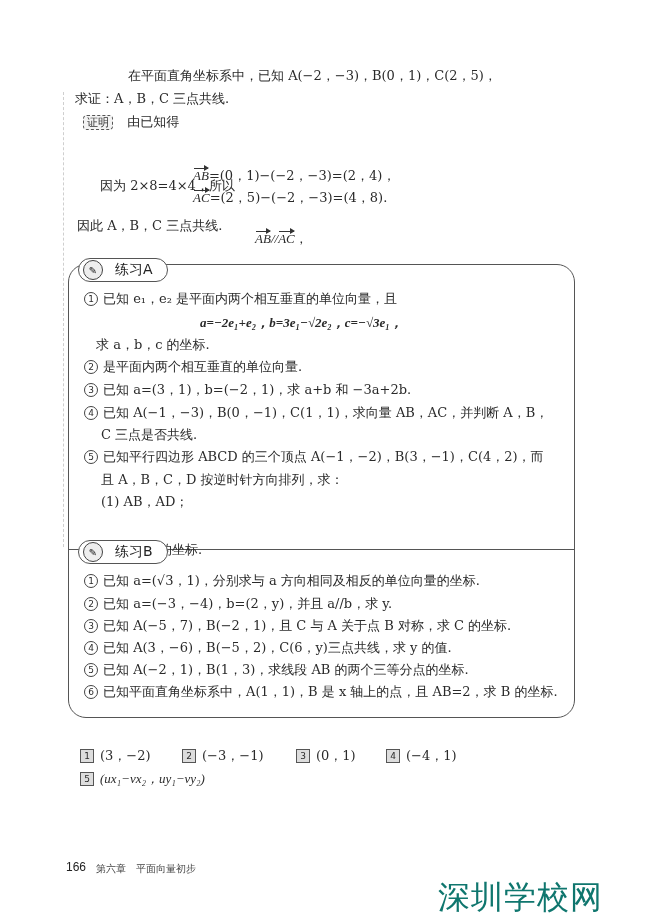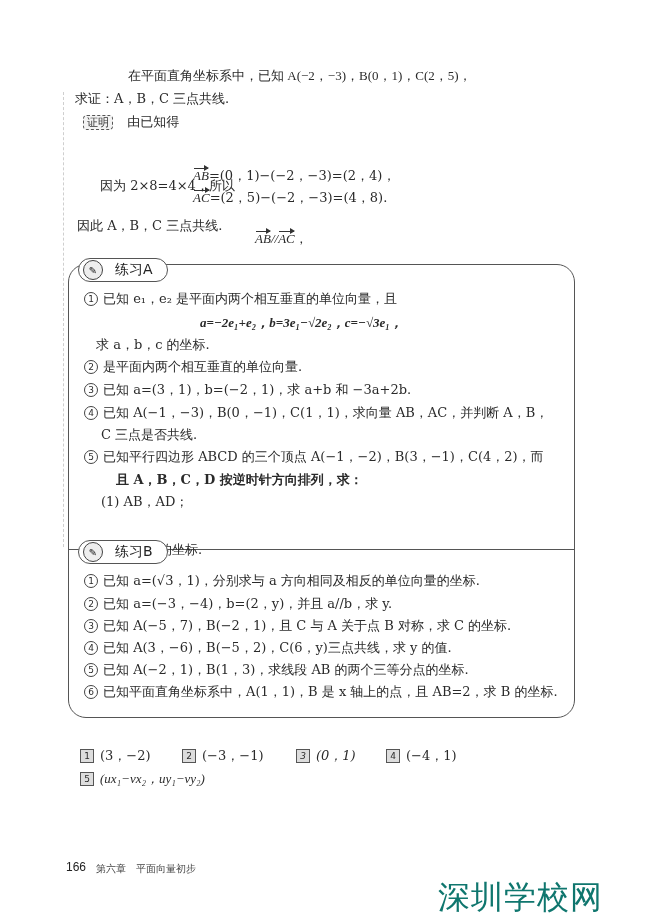--- a/index.html
+++ b/index.html
@@ -52,21 +52,21 @@
   }
   .footer-page { font-family:"Liberation Sans", sans-serif; font-size:12px; color:#222; }
   .footer-chap { font-size:10px; color:#444; }
   .watermark { font-family:"DejaVu Sans", sans-serif; font-size:32px; color:#0f766e; letter-spacing:1px; }
 </style>
 </head>
 <body>
 
 <div class="margin-dots"></div>
 
-<div class="abs" style="left:128px;top:67px;font-family:Liberation Serif, serif;">在平面直角坐标系中，已知 A(−2，−3)，B(0，1)，C(2，5)，</div>
+<div class="abs" style="left:128px;top:67px;">在平面直角坐标系中，已知 A(−2，−3)，B(0，1)，C(2，5)，</div>
 <div class="abs" style="left:75px;top:90px;">求证：A，B，C 三点共线.</div>
 <div class="abs" style="left:83px;top:113px;">
   <span class="badge-proof">证明</span>
   <span style="margin-left:10px;">由已知得</span>
 </div>
 <div class="abs" style="left:193px;top:131px;">
   <span class="vec">AB</span><span>=(0，1)−(−2，−3)=(2，4)，</span>
 </div>
 <div class="abs" style="left:193px;top:153px;">
   <span class="vec">AC</span><span>=(2，5)−(−2，−3)=(4，8).</span>
@@ -86,37 +86,37 @@
 </div>
 
 <div class="abs" style="left:84px;top:290px;"><span class="num">1</span><span>已知 e₁，e₂ 是平面内两个相互垂直的单位向量，且</span></div>
 <div class="abs" style="left:200px;top:314px;"><span class="bi">a=−2e₁+e₂，b=3e₁−√2e₂，c=−√3e₁，</span></div>
 <div class="abs" style="left:96px;top:336px;"><span>求 a，b，c 的坐标.</span></div>
 <div class="abs" style="left:84px;top:358px;"><span class="num">2</span><span>是平面内两个相互垂直的单位向量.</span></div>
 <div class="abs" style="left:84px;top:381px;"><span class="num">3</span><span>已知 a=(3，1)，b=(−2，1)，求 a+b 和 −3a+2b.</span></div>
 <div class="abs" style="left:84px;top:404px;"><span class="num">4</span><span>已知 A(−1，−3)，B(0，−1)，C(1，1)，求向量 AB，AC，并判断 A，B，</span></div>
 <div class="abs" style="left:101px;top:426px;"><span>C 三点是否共线.</span></div>
 <div class="abs" style="left:84px;top:448px;"><span class="num">5</span><span>已知平行四边形 ABCD 的三个顶点 A(−1，−2)，B(3，−1)，C(4，2)，而</span></div>
-<div class="abs" style="left:116px;top:471px;font-weight:bold;"><span>且 A，B，C，D 按逆时针方向排列，求：</span></div>
+<div class="abs" style="left:101px;top:471px;"><span>且 A，B，C，D 按逆时针方向排列，求：</span></div>
 <div class="abs" style="left:101px;top:493px;"><span>(1) AB，AD；</span></div>
 <div class="abs" style="left:101px;top:541px;margin-left:8px;"><span>(2) D 点的坐标.</span></div>
 
 <div class="sec-tag" style="left:78px;top:540px;">
   <span class="sec-icon">✎</span>
   <span>练习B</span>
 </div>
 
 <div class="abs" style="left:84px;top:572px;"><span class="num">1</span><span>已知 a=(√3，1)，分别求与 a 方向相同及相反的单位向量的坐标.</span></div>
 <div class="abs" style="left:84px;top:595px;"><span class="num">2</span><span>已知 a=(−3，−4)，b=(2，y)，并且 a//b，求 y.</span></div>
 <div class="abs" style="left:84px;top:617px;"><span class="num">3</span><span>已知 A(−5，7)，B(−2，1)，且 C 与 A 关于点 B 对称，求 C 的坐标.</span></div>
 <div class="abs" style="left:84px;top:639px;"><span class="num">4</span><span>已知 A(3，−6)，B(−5，2)，C(6，y)三点共线，求 y 的值.</span></div>
 <div class="abs" style="left:84px;top:661px;"><span class="num">5</span><span>已知 A(−2，1)，B(1，3)，求线段 AB 的两个三等分点的坐标.</span></div>
 <div class="abs" style="left:84px;top:683px;"><span class="num">6</span><span>已知平面直角坐标系中，A(1，1)，B 是 x 轴上的点，且 AB=2，求 B 的坐标.</span></div>
 
 <div class="abs" style="left:80px;top:747px;"><span class="ans-num">1</span><span>(3，−2)</span></div>
 <div class="abs" style="left:182px;top:747px;"><span class="ans-num">2</span><span>(−3，−1)</span></div>
-<div class="abs" style="left:296px;top:747px;font-style:italic;"><span class="ans-num">3</span><span>(0，1)</span></div>
+<div class="abs" style="left:296px;top:747px;"><span class="ans-num">3</span><span>(0，1)</span></div>
 <div class="abs" style="left:386px;top:747px;"><span class="ans-num">4</span><span>(−4，1)</span></div>
 <div class="abs" style="left:80px;top:770px;"><span class="ans-num">5</span><span class="it">(ux₁−vx₂，uy₁−vy₂)</span></div>
 
 <div class="abs footer-page" style="left:66px;top:860px;">166</div>
 <div class="abs footer-chap" style="left:96px;top:862px;">第六章　平面向量初步</div>
 <div class="abs watermark" style="left:438px;top:876px;">深圳学校网</div>
 
 </body></html>

